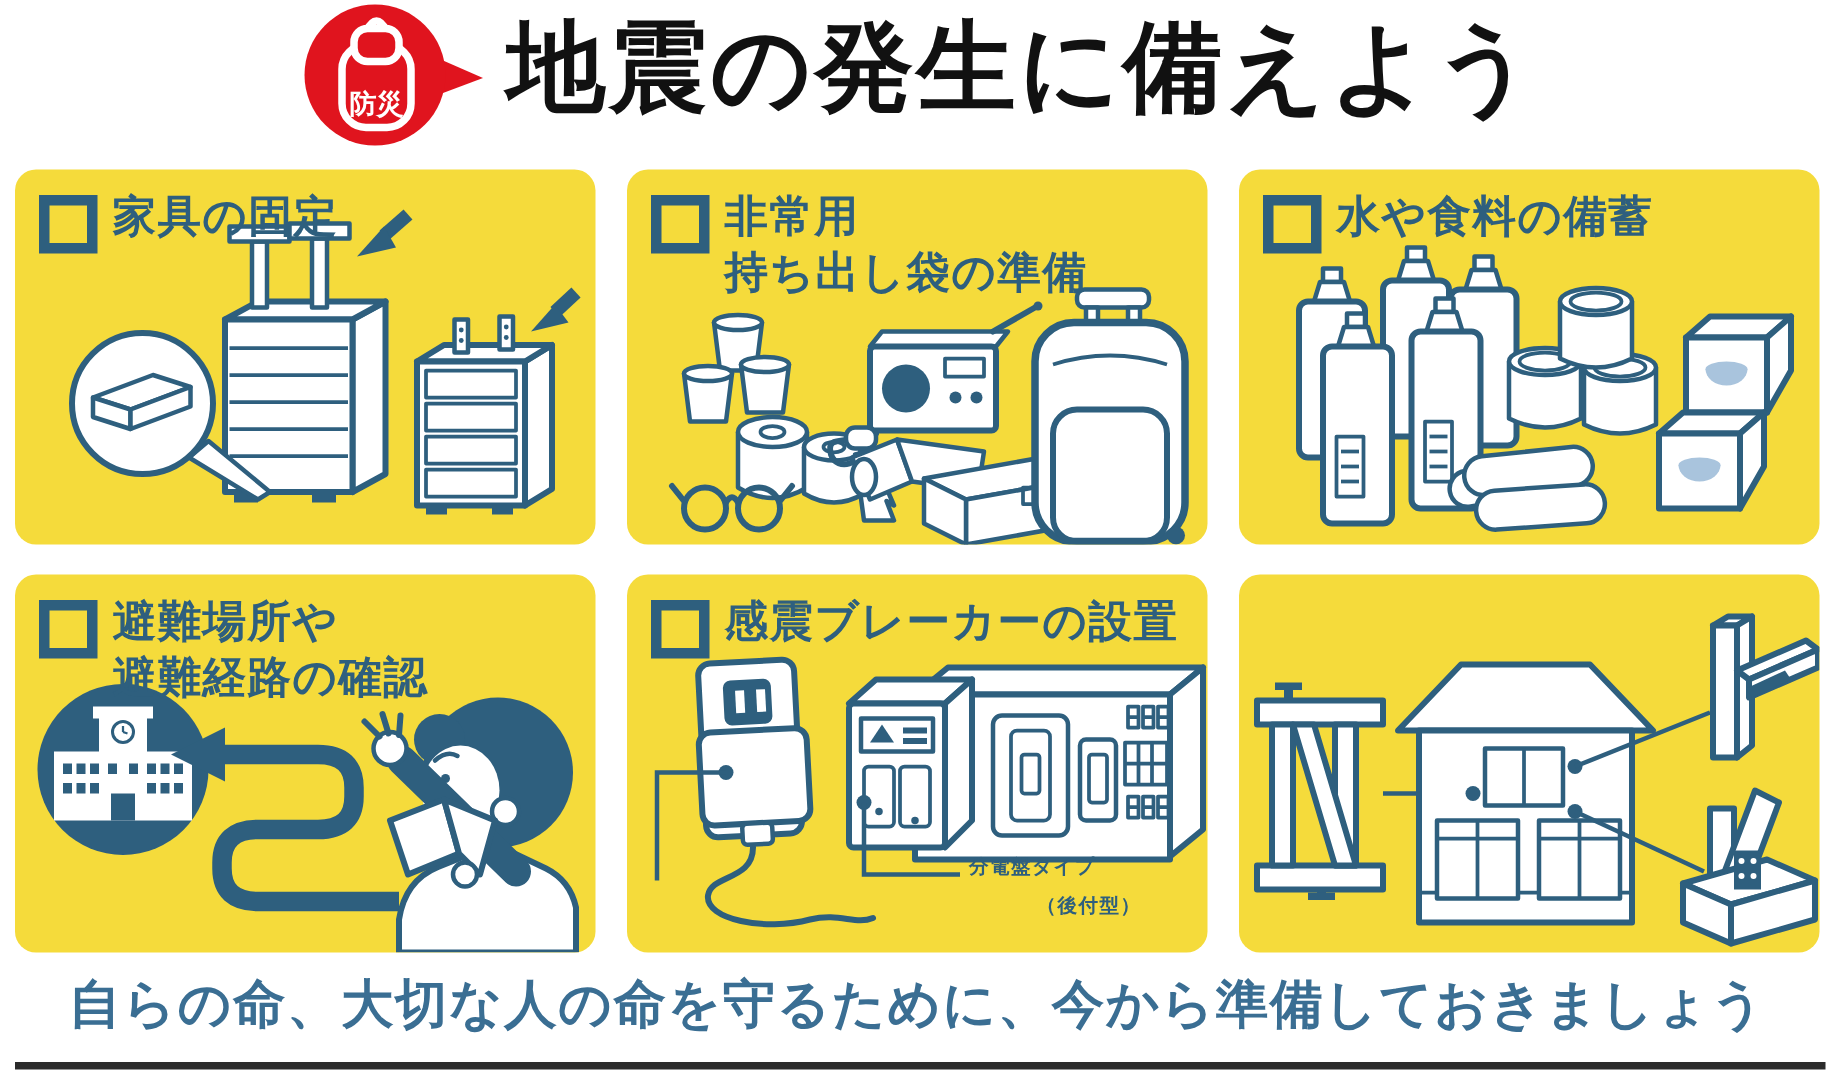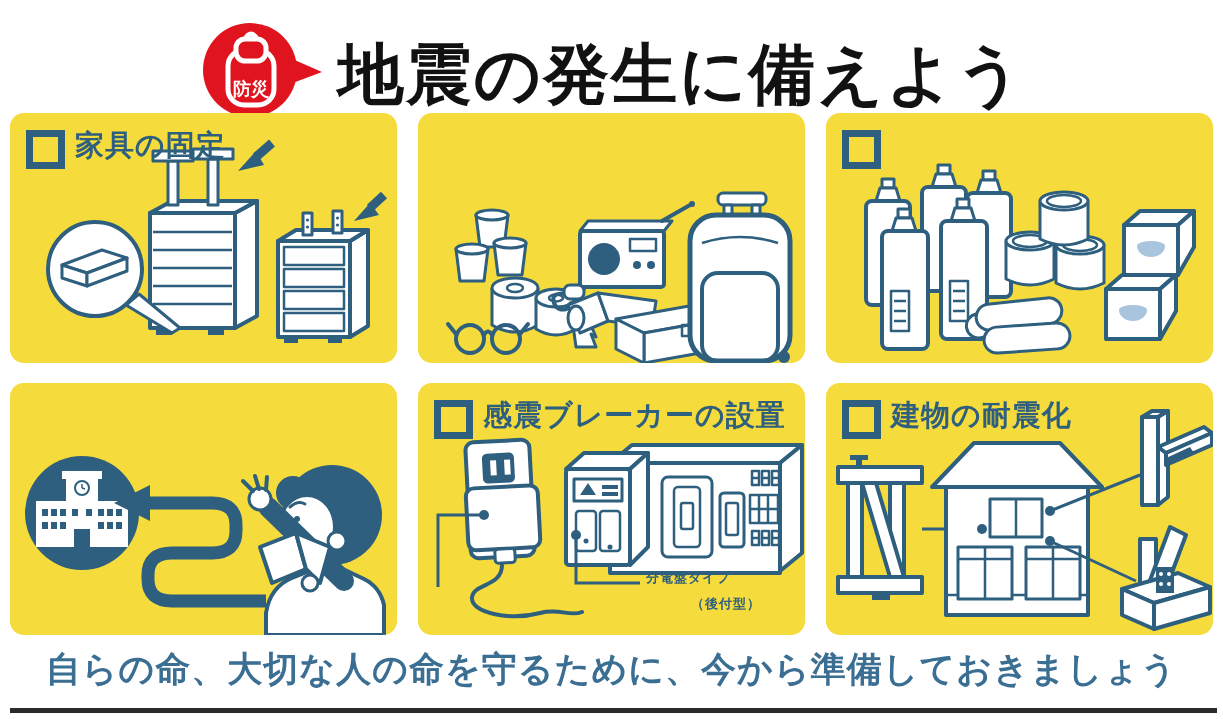--- a/index.html
+++ b/index.html
@@ -4,21 +4,21 @@
 <style>
   html,body{margin:0;padding:0;}
   body{
     width:1223px;height:719px;position:relative;overflow:hidden;
     background:#ffffff;
     font-family:"Liberation Sans","DejaVu Sans",sans-serif;
   }
   
   .header{
     position:absolute;top:0;left:0;right:0;height:108px;
-    display:flex;align-items:flex-end;justify-content:center;gap:14px;margin-top:12px;
+    display:flex;align-items:flex-start;justify-content:center;gap:14px;
   }
   .badge{width:126px;height:100px;flex:0 0 auto;}
   .main-title{
     font-size:66px;font-weight:900;color:#111111;
     letter-spacing:2px;white-space:nowrap;
   }
   
   .grid{
     position:absolute;top:113px;left:10px;width:1099px;
     display:grid;grid-template-columns:387px 387px 387px;
@@ -139,20 +139,27 @@
         <polygon class="s3" points="116,192 129,181 170,215 162,220"></polygon>
         <circle class="s" cx="85" cy="156" r="47"></circle>
         <polygon class="s3" points="52,152 92,137 117,145 77,160"></polygon>
         <polygon class="s3" points="52,152 77,160 77,173 52,165"></polygon>
         <polygon class="s3" points="77,160 117,145 117,158 77,173"></polygon>
       </g>
     </svg>
   </section>
 
   <section class="panel">
+    <div class="panel-head">
+      <div class="checkbox"></div>
+      <div class="panel-title">
+        <span>非常用</span>
+        <span>持ち出し袋の準備</span>
+      </div>
+    </div>
     <svg class="ill" viewBox="0 0 387 252">
 
       <g>
         <polygon class="s3" points="58,102 90,102 86,134 62,134"></polygon>
           <ellipse class="s3" cx="74" cy="102" rx="16" ry="5"></ellipse>
         <polygon class="s3" points="38,136 70,136 66,168 42,168"></polygon>
           <ellipse class="s3" cx="54" cy="136" rx="16" ry="5"></ellipse>
         <polygon class="s3" points="76,130 108,130 104,162 80,162"></polygon>
           <ellipse class="s3" cx="92" cy="130" rx="16" ry="5"></ellipse>
       </g>
@@ -212,20 +219,24 @@
         <rect class="n" x="284" y="160" width="76" height="88" rx="16"></rect>
         <path class="t" d="M284,130 Q322,118 360,130"></path>
         <circle class="k" cx="366" cy="244" r="6"></circle>
       </g>
     </svg>
   </section>
 
   <section class="panel">
     <div class="panel-head">
       <div class="checkbox"></div>
+      <div class="panel-title">
+        <span>水や食料の備蓄</span>
+        <span></span>
+      </div>
     </div>
     <svg class="ill" viewBox="0 0 387 250">
 
       <g>
         <g>
           <rect class="s3" x="112" y="52" width="12" height="9"></rect>
             <polygon class="s3" points="110,61 126,61 130,74 106,74"></polygon>
           <rect class="s" x="96" y="74" width="44" height="104" rx="6"></rect>
         </g>
         <g>
@@ -299,20 +310,27 @@
           <g>
               <ellipse cx="307" cy="197" rx="14" ry="5" fill="#A9C4DD"></ellipse>
               <path d="M293,197 A14,11 0 0 0 321,197 Z" fill="#A9C4DD"></path>
             </g>
         </g>
       </g>
     </svg>
   </section>
 
   <section class="panel">
+    <div class="panel-head">
+      <div class="checkbox"></div>
+      <div class="panel-title">
+        <span>避難場所や</span>
+        <span>避難経路の確認</span>
+      </div>
+    </div>
     <svg class="ill" viewBox="0 0 387 252">
 
       <g>
         <circle class="k" cx="72" cy="130" r="57"></circle>
         <rect class="w" x="26" y="118" width="92" height="46"></rect>
         <rect class="w" x="52" y="88" width="40" height="8"></rect>
         <rect class="w" x="56" y="94" width="32" height="26"></rect>
         <circle cx="72" cy="105" r="7" fill="#ffffff" stroke="#2E5F7E" stroke-width="2"></circle>
         <line x1="72" y1="105" x2="72" y2="101" stroke="#2E5F7E" stroke-width="1.5"></line>
           <line x1="72" y1="105" x2="75" y2="106" stroke="#2E5F7E" stroke-width="1.5"></line>
@@ -430,27 +448,20 @@
           <circle class="k" cx="192" cy="164" r="2.5"></circle>
       </g>
       <circle class="k" cx="158" cy="152" r="5"></circle>
       <path d="M158,152 V200 H222" fill="none" stroke="#2E5F7E" stroke-width="3"></path>
     </svg>
     <span class="svg-label" style="left:228px;top:186px;">分電盤タイプ</span>
     <span class="svg-label" style="left:236px;top:212px;margin-left:37px;">（後付型）</span>
   </section>
 
   <section class="panel">
-    <div class="panel-head">
-      <div class="checkbox"></div>
-      <div class="panel-title">
-        <span>建物の耐震化</span>
-        <span></span>
-      </div>
-    </div>
     <svg class="ill" viewBox="0 0 387 252">
 
       <g>
         <rect class="k" x="24" y="72" width="18" height="5"></rect>
           <rect class="k" x="30" y="77" width="6" height="9"></rect>
         <rect class="k" x="46" y="212" width="18" height="5"></rect>
           <rect class="k" x="52" y="204" width="6" height="9"></rect>
         <rect class="s" x="12" y="84" width="84" height="16"></rect>
         <rect class="s" x="12" y="194" width="84" height="16"></rect>
         <rect class="s" x="22" y="100" width="14" height="94"></rect>

